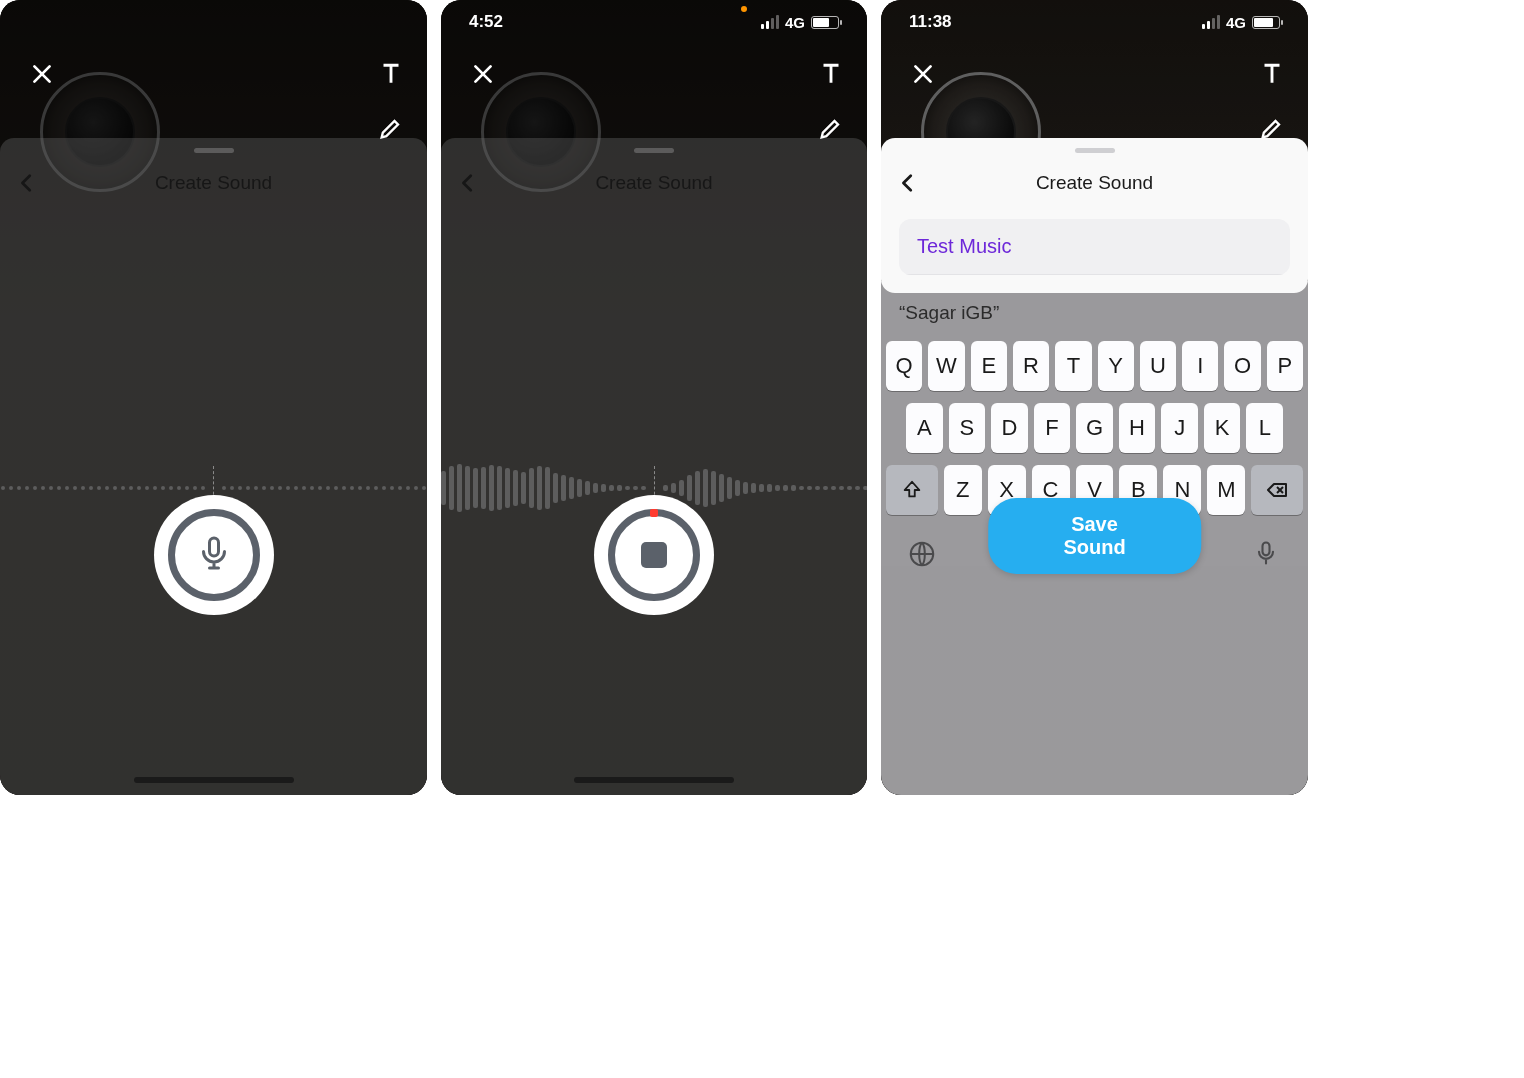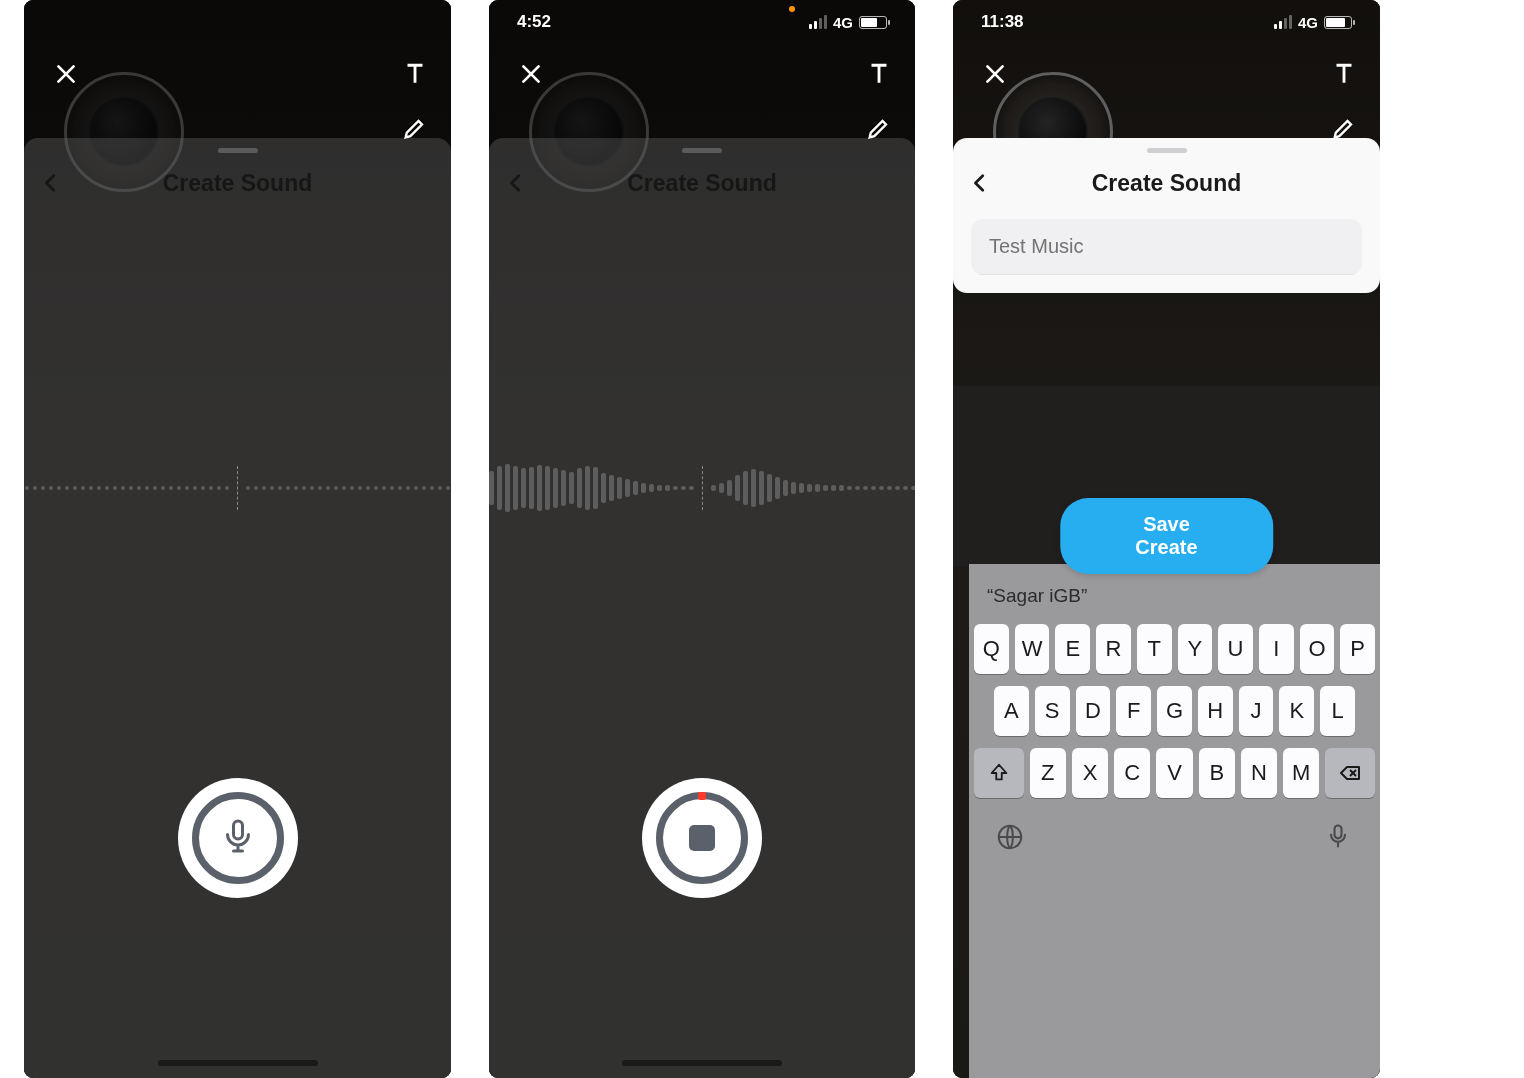--- a/index.html
+++ b/index.html
@@ -7,25 +7,24 @@
     font-family: -apple-system, BlinkMacSystemFont, "Helvetica Neue", Arial, sans-serif;
     background: #fff;
     display: flex;
     width: 1524px;
     height: 1078px;
     overflow: hidden;
   }
   .panel {
     position: relative;
     width: 440px;
-    height: 1078px;
+    height: 795px;
     overflow: hidden;
-    border-radius: 9px;
+    border-radius: 20px;
     background: #000;
-    margin-left: 24px;
   }
   .gap { width: 14px; height: 1078px; background: #fff; }
   .panel-1 { width: 427px; }
   .panel-2 { width: 426px; }
   .panel-3 { width: 427px; }
 
   
   .status-bar {
     position: absolute; top: 0; left: 0; right: 0;
     height: 44px;
@@ -95,21 +94,21 @@
   .sheet-header {
     display: flex; align-items: center; justify-content: center;
     position: relative; height: 44px;
   }
   .sheet-back {
     position: absolute; left: 16px; top: 8px;
     font-size: 28px; font-weight: 400; cursor: pointer;
     color: #1a1a1a;
   }
   .sheet-title {
-    font-size: 23px; font-weight: 700; color: #1a1a1a;
+    font-size: 19px; font-weight: 400; color: #1a1a1a;
   }
   .dim .sheet-back, .dim .sheet-title { color: rgba(20,20,20,0.9); }
   .dim .sheet-grabber { background: #7a7a7a; }
   .dim .sheet { background: rgba(100,100,100,0.4); }
 
   
   .wave-row {
     position: absolute; left: 0; right: 0; top: 458px; height: 60px;
     display: flex; align-items: center; justify-content: center; gap: 4px;
     z-index: 12;
@@ -161,21 +160,21 @@
   .sheet3 {
     position: absolute; top: 138px; left: 0; right: 0;
     background: #f9f9f9; border-radius: 14px 14px 14px 14px;
     z-index: 20; padding: 10px 0 18px;
   }
   .sheet3 .sheet-grabber { background: #cfcfd2; opacity: 1; }
   .input-card {
     margin: 14px 18px 0; background: #f0f0f2; border-radius: 12px; overflow: hidden;
   }
   .input-field {
-    padding: 16px 18px; font-size: 20px; color: #737373;
+    padding: 16px 18px; font-size: 20px; color: #6d28d9;
   }
   .input-field.first { border-bottom: 1px solid #e3e3e6; }
   .cursor { border-right: 2px solid #1a9ef0; display: inline-block; height: 22px; vertical-align: middle; margin-left: 1px; animation: blink 1s infinite; }
   @keyframes blink { 50% { opacity: 0; } }
   .toggle-row {
     display: flex; align-items: center; justify-content: space-between;
     padding: 16px 22px 4px;
   }
   .toggle-label { font-size: 17px; font-weight: 600; color: #1a1a1a; }
   .toggle {
@@ -197,21 +196,21 @@
   .save-btn {
     position: absolute; left: 50%; transform: translateX(-50%);
     top: 498px; z-index: 22;
     background: #26aef0; color: #fff; font-size: 20px; font-weight: 700;
     border: none; border-radius: 28px; padding: 15px 62px; cursor: pointer;
     box-shadow: 0 2px 6px rgba(0,0,0,0.15);
   }
 
   
   .kb {
-    position: absolute; left: 16px; right: 0; bottom: 0;
+    position: absolute; left: 0; right: 0; bottom: 0;
     background: rgba(190,190,194,0.78);
     z-index: 18;
     padding-top: 8px;
   }
   .autocorrect {
     display: flex; height: 48px; align-items: center; padding: 0 18px;
     font-size: 19px; color: #2b2b2b;
   }
   .autocorrect .slot { flex: 1; text-align: center; position: relative; }
   .autocorrect .slot + .slot::before {
@@ -546,21 +545,21 @@
     </div>
     <div class="input-card">
       <div class="input-field first">
         <span>Test Music</span>
       </div>
     </div>
   </div>
 
   <div class="dim-mid"></div>
 
-  <button class="save-btn">Save Create</button>
+  <button class="save-btn">Save Sound</button>
 
   <div class="kb" style="height:514px;">
     <div class="autocorrect">
       <div class="slot" style="text-align:left;">“Sagar iGB”</div>
       <div class="slot"></div>
       <div class="slot"></div>
     </div>
     <div class="kb-rows">
       <div class="kb-row" id="kb-row1">
           <div class="key">Q</div>

